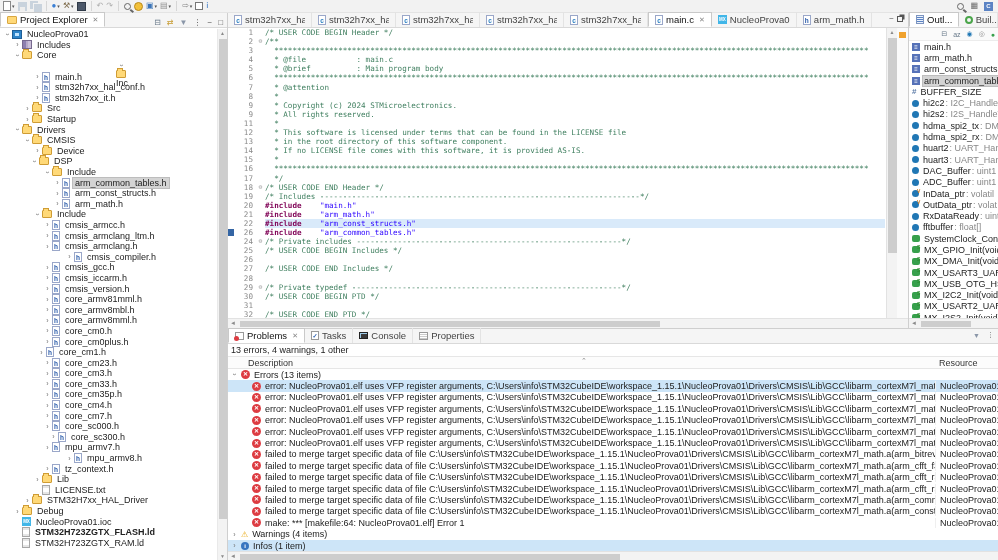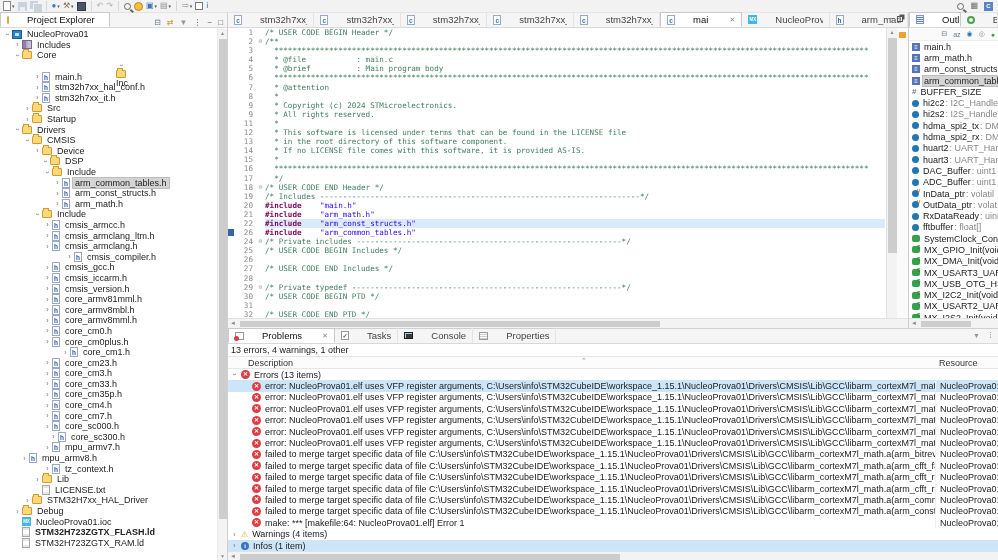--- a/index.html
+++ b/index.html
@@ -25,21 +25,21 @@
   .gi-saveall::before{left:0;top:0}.gi-saveall::after{left:3px;top:2px;border:1px solid #f2f2f2}
   .gi-chip{width:9px;height:9px;background:#4a5668;border:1px solid #303a48}
   .gi-search{width:7px;height:7px;border:1.5px solid #666;border-radius:50%;position:relative}
   .gi-search::after{content:"";position:absolute;left:5px;top:6px;width:4px;height:1.5px;background:#666;transform:rotate(40deg)}
   .gi-clock{width:9px;height:9px;border-radius:50%;background:#f3c13a;border:1px solid #b98a1e}
   .gi-pin{width:8px;height:8px;border:1px solid #777;background:#fff}
   .gi-cpp{width:9px;height:9px;background:#5b83c4;color:#fff;font:bold 6px/9px "Liberation Sans",sans-serif;text-align:center}
   .gi-pe{width:10px;height:8px;background:#ffd978;border:1px solid #d9a741;border-radius:1px}
   
   .tabrow{display:flex;align-items:flex-end;height:15px;background:#f5f5f5;border-bottom:1px solid #d9d9d9}
-  .tab{display:inline-flex;align-items:center;gap:18px;height:15px;padding:0 6px;font-size:9.5px;
+  .tab{display:inline-flex;align-items:center;gap:3px;height:15px;padding:0 6px;font-size:9.5px;
     color:#444;border-right:1px solid #e3e3e3;white-space:nowrap;overflow:hidden}
   .tab.active{background:#fff;border:1px solid #c9c9c9;border-bottom:1px solid #fff;color:#111}
   .tab .x{font-size:7px;color:#888;margin-left:2px}
   .toolico{font-size:8px;color:#667;padding:0 2px}
   .winbtn{font-size:8px;color:#555;padding:0 2px}
   .ic-restore{display:inline-block;width:6px;height:6px;border:1px solid #555;box-shadow:2px -2px 0 -0.5px #555;margin:0 3px 0 1px}
   
   .fi{display:inline-block;flex:0 0 auto}
   .fi-folder{width:10px;height:8px;background:#ffd978;border:1px solid #cf9c34;border-radius:1px;position:relative}
   .fi-folder::before{content:"";position:absolute;left:0;top:-3px;width:4px;height:2px;background:#ffd978;border:1px solid #cf9c34;border-bottom:none}
@@ -275,21 +275,21 @@
       <div class="trow" style="padding-left: 23px;">
         <span class="texp open">›</span>
         <span class="fi fi-folder"></span>
         <span class="tlabel">CMSIS</span>
       </div>
       <div class="trow" style="padding-left: 33px;">
         <span class="texp">›</span>
         <span class="fi fi-folder"></span>
         <span class="tlabel">Device</span>
       </div>
-      <div class="trow" style="padding-left: 41px;">
+      <div class="trow" style="padding-left: 30px;">
         <span class="texp open">›</span>
         <span class="fi fi-folder"></span>
         <span class="tlabel">DSP</span>
       </div>
       <div class="trow" style="padding-left: 43px;">
         <span class="texp open">›</span>
         <span class="fi fi-folder"></span>
         <span class="tlabel">Include</span>
       </div>
       <div class="trow sel" style="padding-left: 53px;">
@@ -365,21 +365,21 @@
       <div class="trow" style="padding-left: 43px;">
         <span class="texp">›</span>
         <span class="fi fi-file fi-h">h</span>
         <span class="tlabel">core_cm0.h</span>
       </div>
       <div class="trow" style="padding-left: 43px;">
         <span class="texp">›</span>
         <span class="fi fi-file fi-h">h</span>
         <span class="tlabel">core_cm0plus.h</span>
       </div>
-      <div class="trow" style="padding-left: 61px;">
+      <div class="trow" style="padding-left: 37px;">
         <span class="texp">›</span>
         <span class="fi fi-file fi-h">h</span>
         <span class="tlabel">core_cm1.h</span>
       </div>
       <div class="trow" style="padding-left: 43px;">
         <span class="texp">›</span>
         <span class="fi fi-file fi-h">h</span>
         <span class="tlabel">core_cm23.h</span>
       </div>
       <div class="trow" style="padding-left: 43px;">
@@ -415,21 +415,21 @@
       <div class="trow" style="padding-left: 49px;">
         <span class="texp">›</span>
         <span class="fi fi-file fi-h">h</span>
         <span class="tlabel">core_sc300.h</span>
       </div>
       <div class="trow" style="padding-left: 43px;">
         <span class="texp">›</span>
         <span class="fi fi-file fi-h">h</span>
         <span class="tlabel">mpu_armv7.h</span>
       </div>
-      <div class="trow" style="padding-left: 20px;">
+      <div class="trow" style="padding-left: 65px;">
         <span class="texp">›</span>
         <span class="fi fi-file fi-h">h</span>
         <span class="tlabel">mpu_armv8.h</span>
       </div>
       <div class="trow" style="padding-left: 43px;">
         <span class="texp">›</span>
         <span class="fi fi-file fi-h">h</span>
         <span class="tlabel">tz_context.h</span>
       </div>
       <div class="trow" style="padding-left: 33px;">

